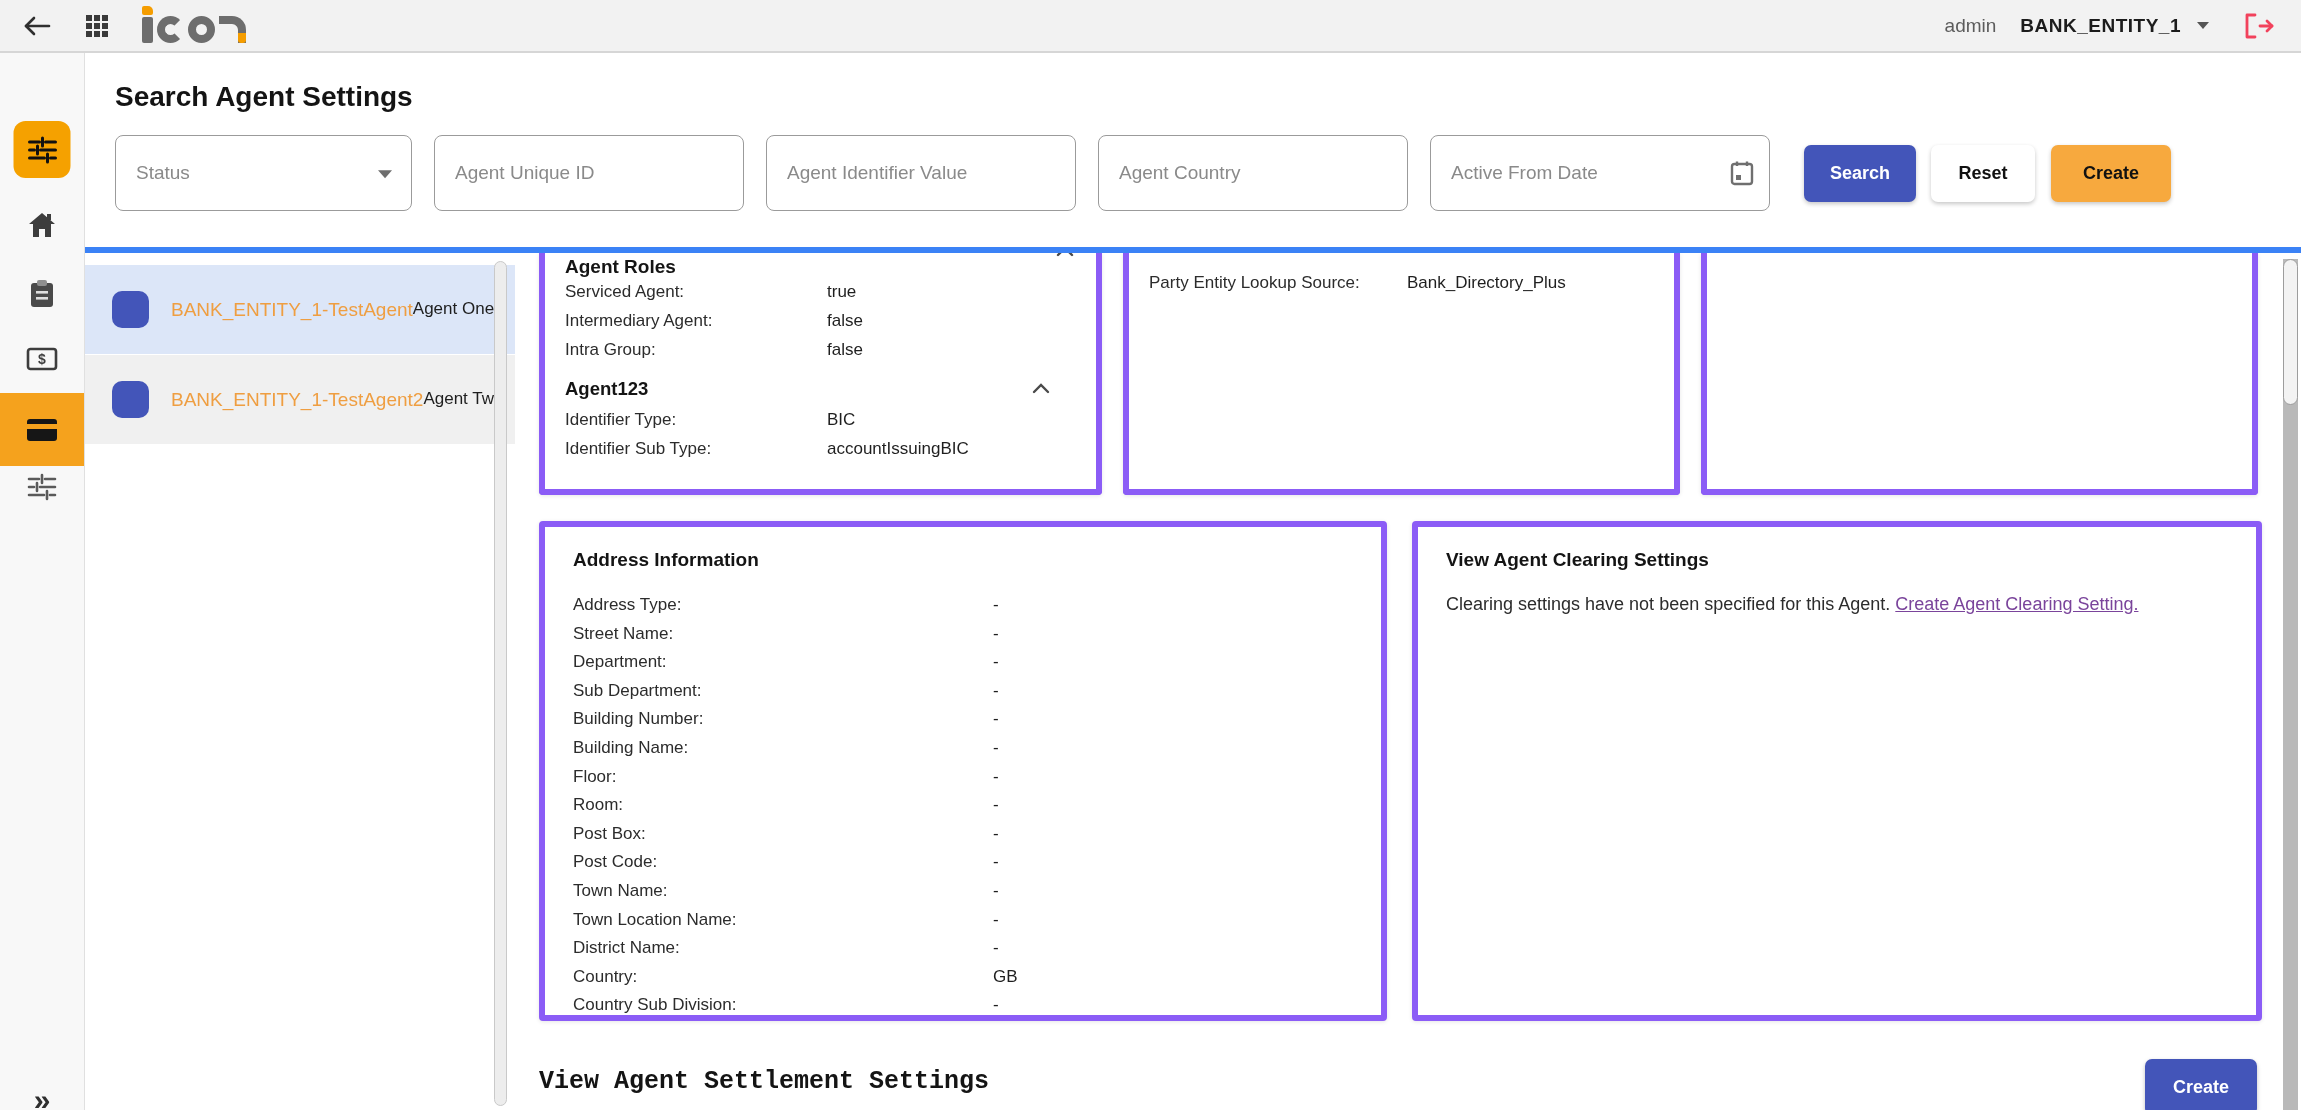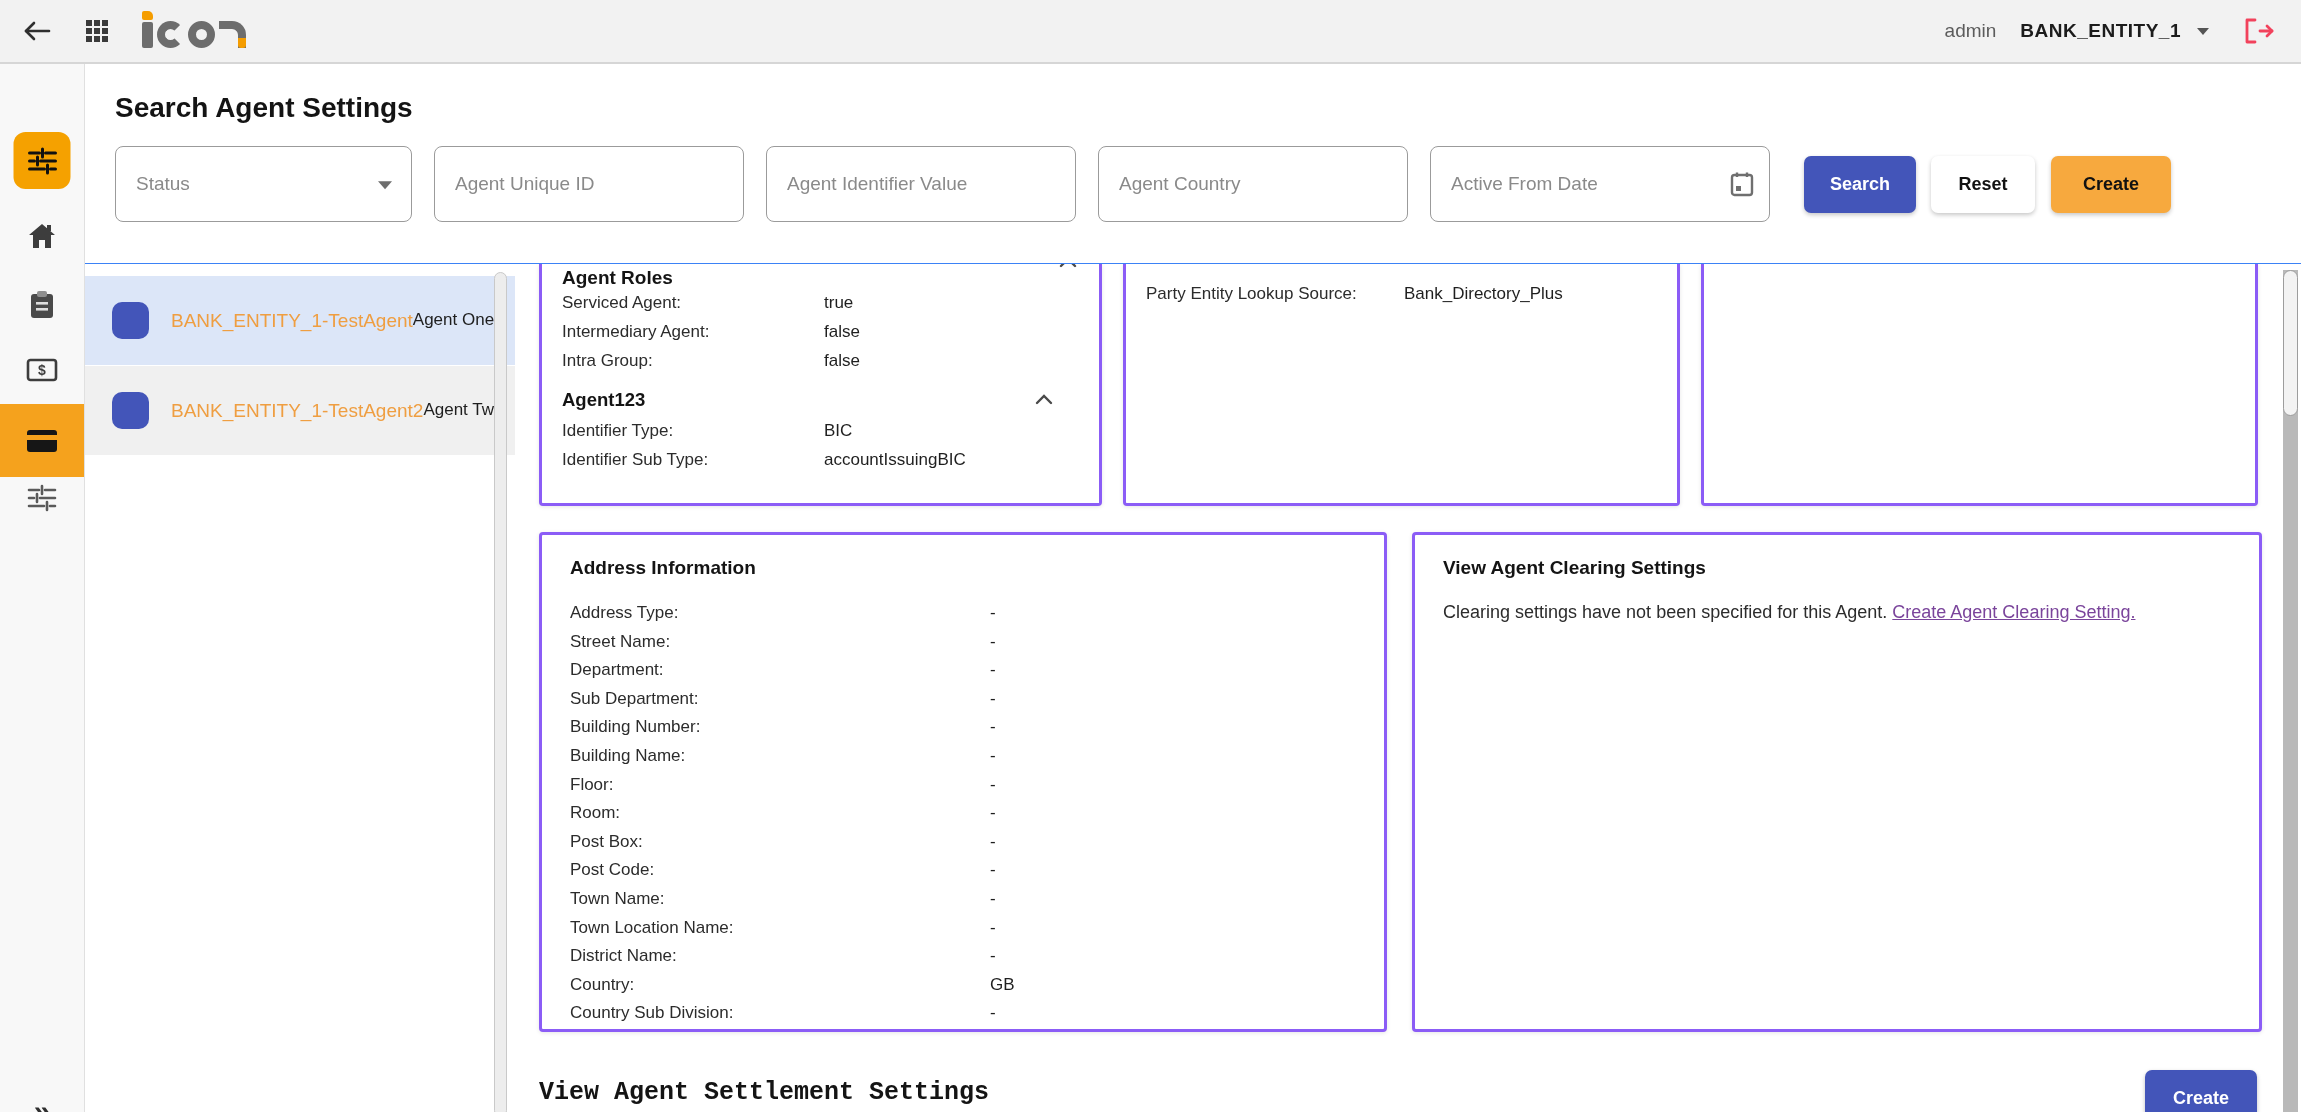--- a/index.html
+++ b/index.html
@@ -1,21 +1,21 @@
 <!DOCTYPE html>
 <html><head>
 <meta charset="utf-8">
 <style>
   * { margin:0; padding:0; box-sizing:border-box; }
   html,body { background:#ffffff; }
   body { font-family:"Liberation Sans", sans-serif; color:#222; }
   .screen { position:relative; width:2301px; height:1112px; overflow:hidden; background:#ffffff; }
 
   
-  .topbar { height:64px; background:#f2f2f2; border-bottom:2px solid #d6d6d6; display:flex; align-items:center; }
+  .topbar { height:53px; background:#f2f2f2; border-bottom:2px solid #d6d6d6; display:flex; align-items:center; }
   .tb-icon-btn { display:flex; align-items:center; justify-content:center; cursor:pointer; }
   .back-btn { margin-left:22px; }
   .apps-btn { margin-left:34px; }
   .apps-grid { display:grid; grid-template-columns:repeat(3,6px); grid-template-rows:repeat(3,6px); gap:2px; }
   .apps-grid span { background:#3a3a3a; }
   
   .logo { display:flex; align-items:flex-end; gap:4px; margin-left:34px; height:40px; padding-bottom:3px; }
   .logo .l-i { position:relative; width:11px; height:26px; background:#6d6d6d; border-radius:2px; }
   .logo .l-i::before { content:""; position:absolute; top:-11px; left:0; width:11px; height:9px; background:#f59d00; border-radius:2px 5px 2px 2px; }
   .logo .l-c { width:27px; height:27px; border:8px solid #6d6d6d; border-right-color:transparent; border-radius:50%; }
@@ -33,21 +33,21 @@
   .sidebar { position:relative; width:85px; background:#f8f8f8; border-right:1px solid #e0e0e0; flex:0 0 85px; }
   .side-btn { position:absolute; left:50%; transform:translateX(-50%); cursor:pointer; display:flex; align-items:center; justify-content:center; }
   .orange-square { width:57px; height:57px; background:#f5a100; border-radius:12px; top:68px; }
   .side-home { top:158px; } .side-clip { top:226px; } .side-cash { top:293px; } .side-sliders2 { top:420px; }
   .side-row { position:absolute; left:0; top:340px; width:100%; height:73px; background:#f5a21d; display:flex; align-items:center; justify-content:center; cursor:pointer; }
   .side-collapse { position:absolute; left:50%; transform:translateX(-50%); top:1030px; font-size:30px; color:#2f2f2f; cursor:pointer; font-weight:700; }
 
   .main-col { flex:1; display:flex; flex-direction:column; min-width:0; }
 
   
-  .header { background:#ffffff; height:200px; border-bottom:1px solid #3b82f6; padding-left:30px; }
+  .header { background:#ffffff; height:200px; border-bottom:6px solid #3b82f6; padding-left:30px; }
   .page-title { font-size:28px; font-weight:700; color:#141414; padding-top:28px; }
   .filter-row { display:flex; align-items:center; margin-top:22px; }
   .field { position:relative; height:76px; margin-right:22px; }
   .field input { width:100%; height:100%; border:1px solid #9b9b9b; border-radius:8px; font-size:19px; padding:0 20px; color:#333; background:#fff; font-family:"Liberation Sans", sans-serif; outline:none; }
   .field input::placeholder { color:#8a8a8a; opacity:1; }
   .f-status { width:297px; } .f-uid { width:310px; } .f-idval { width:310px; } .f-country { width:310px; } .f-date { width:340px; }
   .field .caret { position:absolute; right:20px; top:50%; transform:translateY(-35%); width:0; height:0; border-left:7px solid transparent; border-right:7px solid transparent; border-top:8px solid #6e6e6e; pointer-events:none; }
   .field .cal { position:absolute; right:16px; top:50%; transform:translateY(-50%); pointer-events:none; }
   .btn { height:57px; border:none; border-radius:7px; font-size:18px; font-weight:700; cursor:pointer; font-family:"Liberation Sans", sans-serif; box-shadow:0 2px 4px rgba(0,0,0,.22); }
   .btn-search { width:112px; background:#4355b9; color:#ffffff; margin-left:12px; }
@@ -61,21 +61,21 @@
   .agent-item { display:flex; align-items:center; padding:16px 0 16px 27px; cursor:pointer; min-height:89px; }
   .agent-item.selected { background:#dce6f8; }
   .agent-item.default { background:#f0f0f0; margin-top:1px; }
   .agent-square { width:37px; height:37px; border-radius:10px; background:#4355b9; flex:0 0 37px; }
   .agent-texts { display:flex; flex-direction:row; margin-left:22px; }
   .agent-title { font-size:19px; color:#ef9e41; line-height:26px; }
   .agent-sub { font-size:17px; color:#1e1e1e; line-height:24px; }
   .list-scrollbar { position:absolute; right:8px; top:8px; bottom:4px; width:13px; background:#ededed; border:1px solid #c9c9c9; border-radius:8px; cursor:pointer; }
 
   .content { flex:1; padding:0 44px 0 24px; min-width:0; }
-  .card { position:relative; background:#ffffff; border:3px solid #8b5cf6; border-radius:4px; box-shadow:0 1px 4px rgba(0,0,0,.10); overflow:hidden; }
+  .card { position:relative; background:#ffffff; border:6px solid #8b5cf6; border-radius:4px; box-shadow:0 1px 4px rgba(0,0,0,.10); overflow:hidden; }
   .cards-row1 { display:grid; grid-template-columns:563px 557px 557px; column-gap:21px; }
   .cards-row1 .card { height:242px; border-top:none; border-top-left-radius:0; border-top-right-radius:0; }
   .card-pad { padding:14px 24px 20px 20px; }
   .card-heading { font-size:19px; font-weight:700; color:#141414; }
   .clipped-heading { margin-top:-11px; }
   .chevron { position:absolute; right:22px; cursor:pointer; }
   .chevron.top-clip { top:-8px; }
   .kv-row { display:flex; font-size:17px; color:#2c2c2c; line-height:28.8px; }
   .kv-label { flex:0 0 262px; }
   .kv-value { color:#1f1f1f; }

